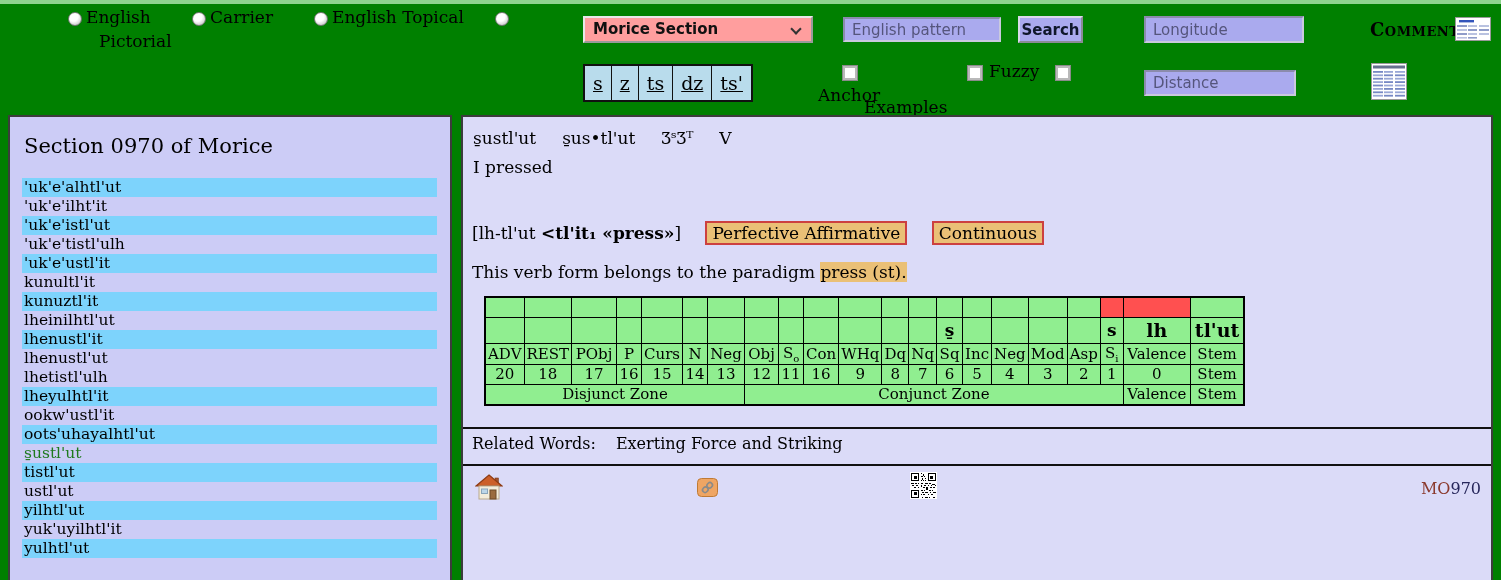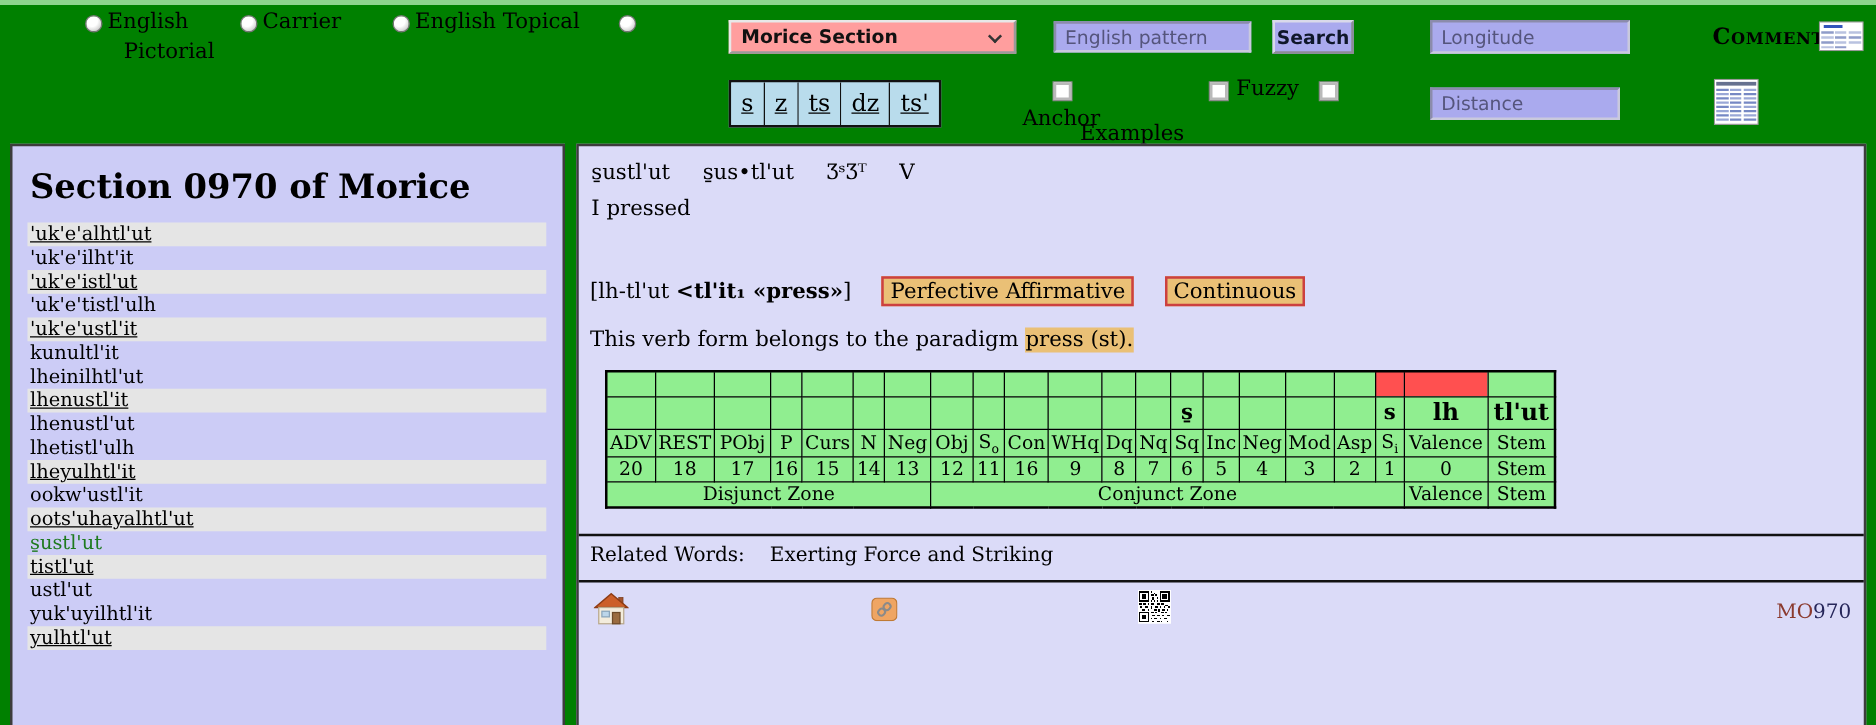--- a/index.html
+++ b/index.html
@@ -42,24 +42,24 @@
   .letter-cell .letter { font-size:19px; text-decoration:underline; color:#000; }
   .checkbox { position:absolute; width:14px; height:14px; background:#fff; border:2px solid #b9b9b9; box-shadow:0 0 0 1px #8b8b8b; }
   .cblabel { position:absolute; font-size:17px; }
   .comment-label { position:absolute; left:1370px; top:19px; font-variant:small-caps; font-weight:bold; font-size:18px; letter-spacing:.5px; }
 
   
   .sidebar {
     position:absolute; left:8px; top:115px; width:444px; height:480px;
     background:#ccccf6; border:2px solid #3c3c3c;
   }
-  .sidebar-title { position:absolute; left:14px; top:17px; font-size:27px; font-weight:bold; }
+  .sidebar-title { position:absolute; left:14px; top:17px; font-size:21px; font-weight:normal; }
   .word-list { position:absolute; left:12px; right:13px; top:61px; }
   .word-item { height:19px; line-height:19px; font-size:15.5px; padding-left:2px; cursor:pointer; }
-  .word-item.stripe { background:#e5e5e5;text-decoration:underline; }
+  .word-item.stripe { background:#7dd3fc; }
   .word-item.selected { color:#1e7a1e; }
 
   
   .mainpanel {
     position:absolute; left:461px; top:115px; width:1032px; height:480px;
     background:#dbdbf8; border:2px solid #3c3c3c;
   }
   .word-line { position:absolute; left:10px; top:11px; font-size:17px; }
   .word-line > span { margin-right:26px; }
   .gloss { position:absolute; left:10px; top:40px; font-size:17px; }
@@ -196,30 +196,32 @@
 
   <aside class="sidebar">
     <div class="sidebar-title">Section 0970 of Morice</div>
     <div class="word-list">
         <div class="word-item stripe">'uk'e'alhtl'ut</div>
         <div class="word-item">'uk'e'ilht'it</div>
         <div class="word-item stripe">'uk'e'istl'ut</div>
         <div class="word-item">'uk'e'tistl'ulh</div>
         <div class="word-item stripe">'uk'e'ustl'it</div>
         <div class="word-item">kunultl'it</div>
+        <div class="word-item stripe">kunuztl'it</div>
         <div class="word-item">lheinilhtl'ut</div>
         <div class="word-item stripe">lhenustl'it</div>
         <div class="word-item">lhenustl'ut</div>
         <div class="word-item">lhetistl'ulh</div>
         <div class="word-item stripe">lheyulhtl'it</div>
         <div class="word-item">ookw'ustl'it</div>
         <div class="word-item stripe">oots'uhayalhtl'ut</div>
         <div class="word-item selected">s̱ustl'ut</div>
         <div class="word-item stripe">tistl'ut</div>
         <div class="word-item">ustl'ut</div>
+        <div class="word-item stripe">yilhtl'ut</div>
         <div class="word-item">yuk'uyilhtl'it</div>
         <div class="word-item stripe">yulhtl'ut</div>
       </div>
   </aside>
 
   <main class="mainpanel">
     <div class="word-line">
       <span>s̱ustl'ut</span><span>s̱us•tl'ut</span><span class="syllabics">ƷˢƷᵀ</span><span>V</span>
     </div>
     <div class="gloss">I pressed</div>

